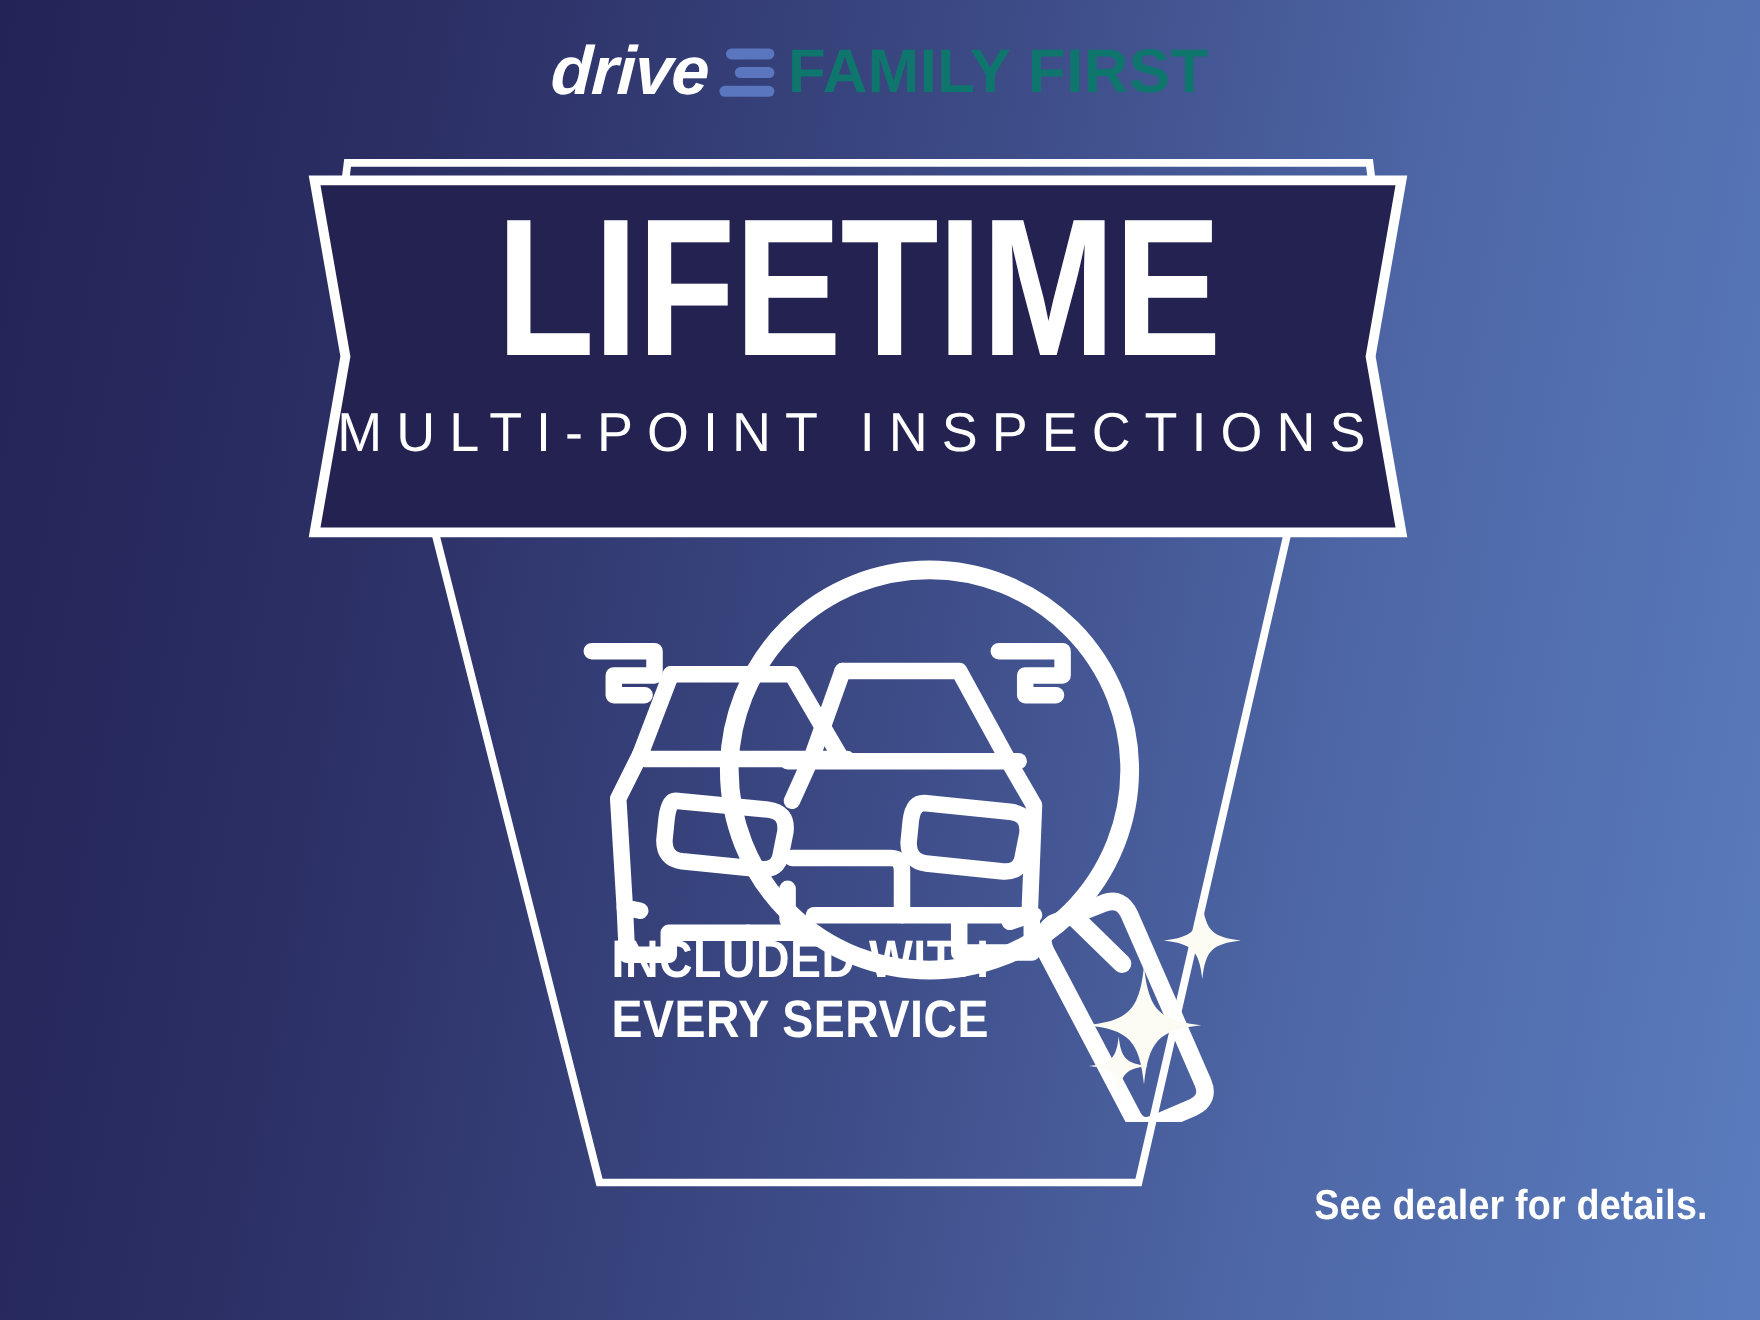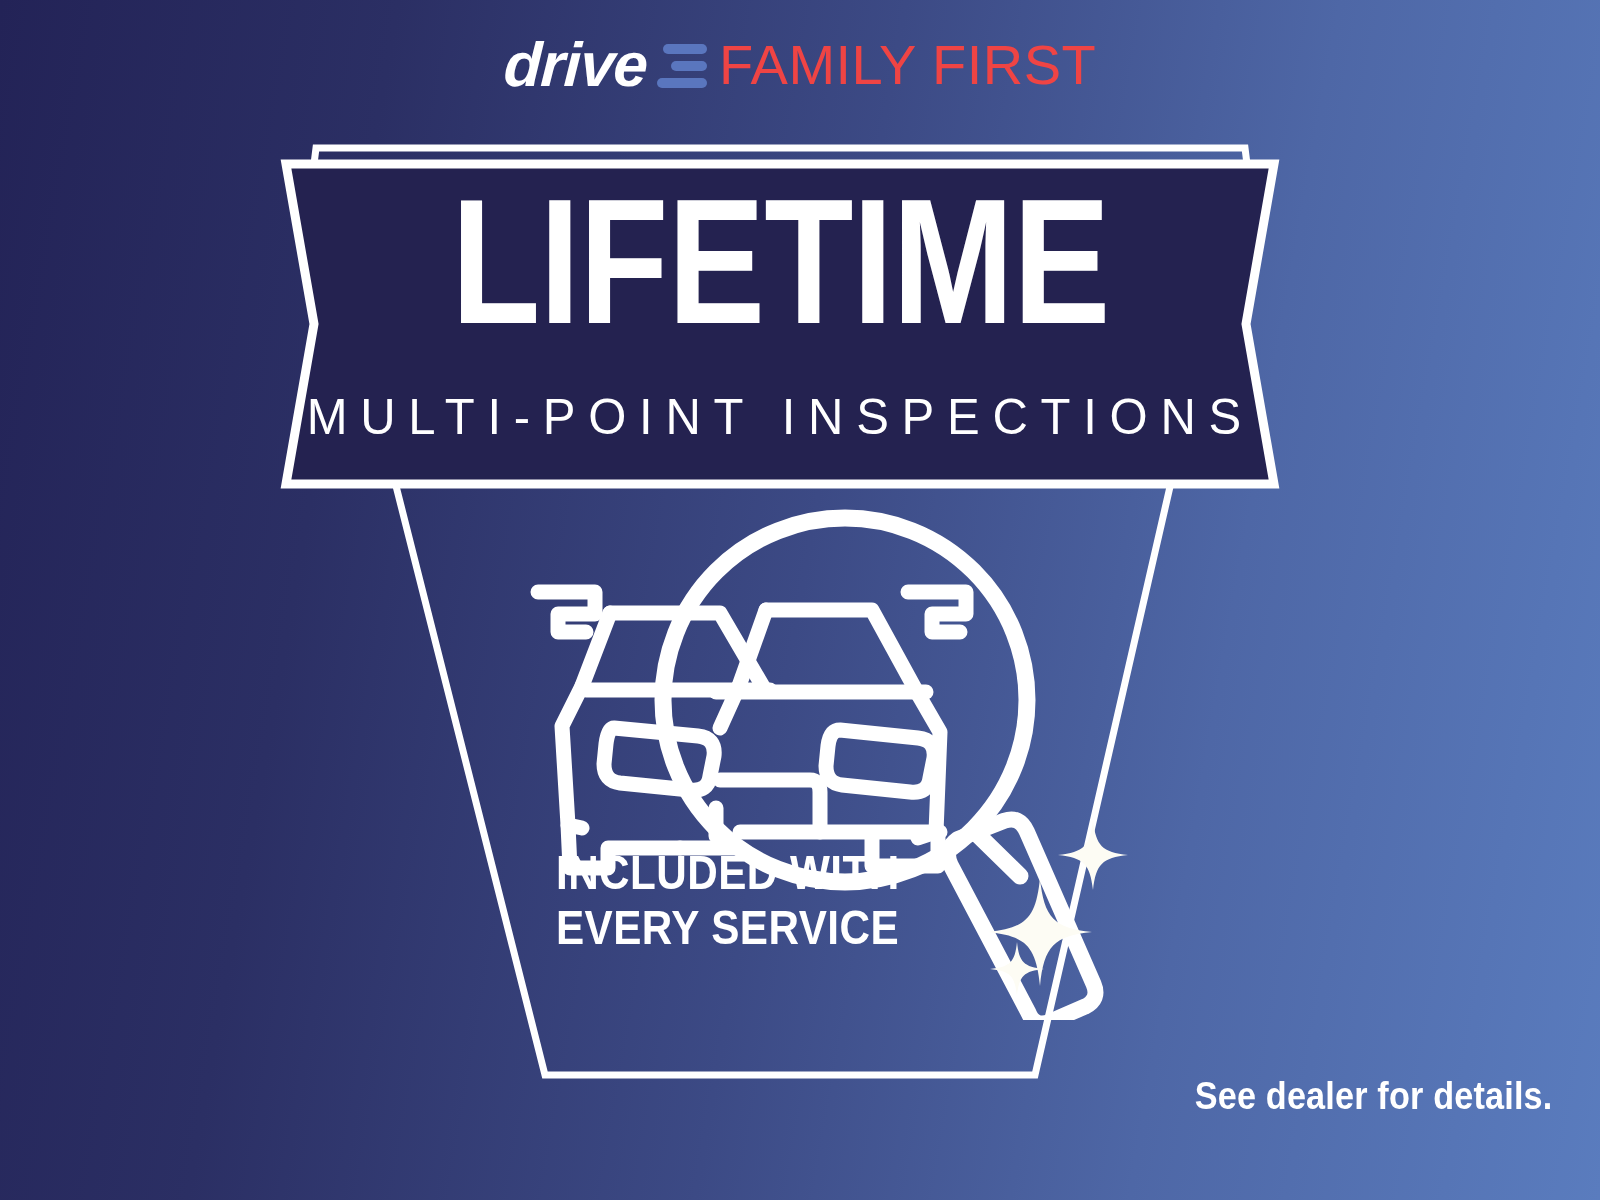--- a/index.html
+++ b/index.html
@@ -24,38 +24,37 @@
   }
   #brand-bars{
     display:flex; flex-direction:column; justify-content:center;
     gap:7px; margin:2px 12px 0 10px; height:46px;
   }
   #brand-bars i{ display:block; height:10px; border-radius:5px; background:#5A76BE; }
   #brand-bars i.b1{ width:44px; margin-left:6px; }
   #brand-bars i.b2{ width:36px; margin-left:14px; }
   #brand-bars i.b3{ width:50px; margin-left:0px; }
   #brand-family{
-    font-size:56px; font-weight:400; color:#ef4444;
+    font-size:56px; font-weight:700; color:#0f766e;
     letter-spacing:0.5px; line-height:1;
     font-family:"Liberation Sans", sans-serif;
   }
 
   
   #frame-svg{ position:absolute; top:0; left:0; width:1600px; height:1200px; pointer-events:none; }
 
   
   #ribbon{
     position:absolute; left:272px; top:158px; width:1016px; height:332px;
   }
   #ribbon-svg{ position:absolute; inset:0; width:100%; height:100%; }
   #ribbon-text{
     position:absolute; inset:0;
     display:flex; flex-direction:column; align-items:center; justify-content:flex-start;
     padding-top:22px;
-    gap:24px;
   }
   #headline{
     font-family:"Liberation Sans Narrow","Liberation Sans",sans-serif;
     font-weight:bold; font-size:178px; line-height:0.92;
     color:#ffffff; letter-spacing:-1px;
     transform:scaleX(0.82); transform-origin:center top;
     white-space:nowrap;
   }
   #subhead{
     margin-top:20px;

